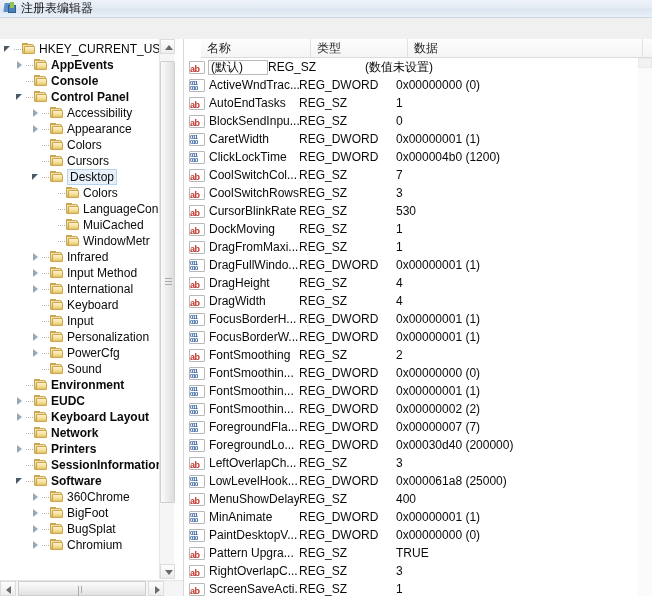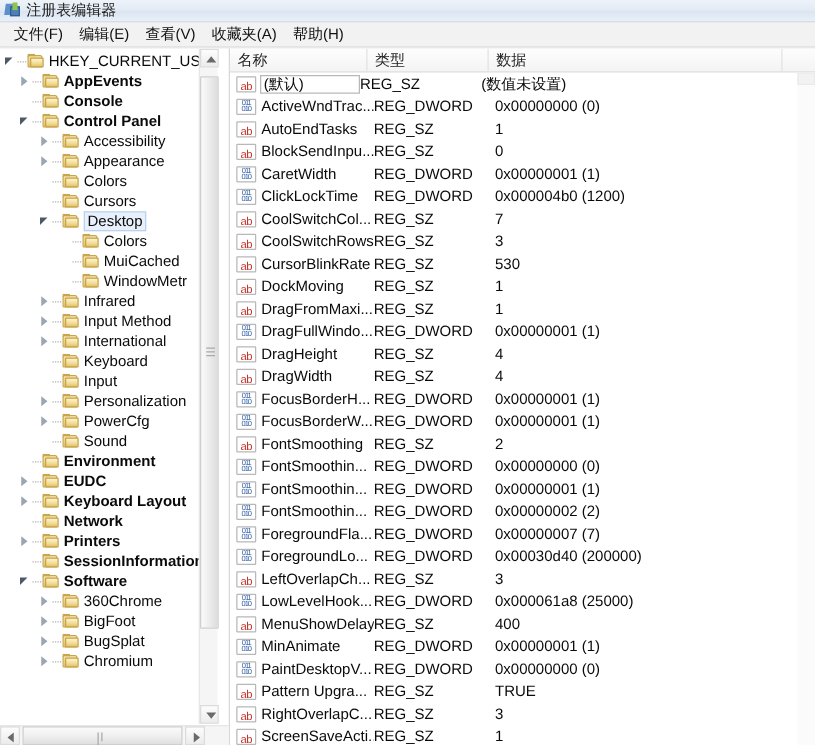--- a/index.html
+++ b/index.html
@@ -287,20 +287,21 @@
     position: relative;
     background: #ffffff;
     overflow: hidden;
   }
   .list-header {
     height: 19px;
     display: flex;
     background: linear-gradient(to bottom,#fdfdfd,#f4f4f4);
     border-bottom: 1px solid #dcdcdc;
     position: relative;
+    margin-left: 17px;
   }
   .hcell {
     font-size: 12px;
     color: #1f1f1f;
     line-height: 18px;
     padding-left: 6px;
     border-right: 1px solid #e2e2e2;
     white-space: nowrap;
     cursor: default;
     overflow: hidden;
@@ -332,22 +333,22 @@
     border: 1px solid #b8b8b8;
     border-radius: 1px;
     overflow: hidden;
   }
   .row-icon .gl {
     position: absolute;
     left: 0; top: 0; right: 0; bottom: 0;
     font-size: 7px;
     line-height: 6px;
     font-family: "Liberation Sans", sans-serif;
-    font-weight: normal;
-    text-align: center;
+    font-weight: bold;
+    text-align: left;
     letter-spacing: -0.5px;
   }
   .row-icon.sz .gl { color: #c4342a; padding-top: 2px; font-size: 9px; line-height: 10px; }
   .row-icon.dword { }
   .row-icon.dword .gl {
     color: #2c5aa0;
     font-size: 6px;
     line-height: 5px;
     padding-top: 1px;
     letter-spacing: -0.8px;
@@ -360,21 +361,21 @@
     line-height: 16px;
   }
   .cell.name { width: 90px; }
   .cell.type { width: 97px; }
   .cell.data { flex: 1; }
 
   .row.default-row .name {
     border: 1px solid #b9b9b9;
     padding: 0 2px;
     margin-left: -1px;
-    width: 80px;
+    width: 60px;
     line-height: 13px;
     background: #fff;
   }
 
   
   .list-vscroll {
     position: absolute;
     right: 0; top: 19px;
     width: 14px; bottom: 0;
     background: #fbfbfb;
@@ -394,27 +395,20 @@
 
   <div class="titlebar">
     <div class="title-icon">
       <div class="ti-a"></div>
       <div class="ti-b"></div>
       <div class="ti-c"></div>
     </div>
     <div class="title-text">注册表编辑器</div>
   </div>
 
-  <div class="menubar">
-    <div class="menu-item">文件(F)</div>
-    <div class="menu-item">编辑(E)</div>
-    <div class="menu-item">查看(V)</div>
-    <div class="menu-item">收藏夹(A)</div>
-    <div class="menu-item">帮助(H)</div>
-  </div>
 
   <div class="content">
 
     <div class="tree-pane">
       <div class="tree-scroll-area">
         <div class="tree-list" id="tree-list">
             <div class="tree-row ind0">
               <span class="twisty expanded"></span>
               <span class="dashline"></span>
               <span class="folder">
@@ -506,20 +500,30 @@
             </div>
             <div class="tree-row ind3">
               <span class="twisty"></span>
               <span class="dashline"></span>
               <span class="folder">
                 <span class="f-tab"></span>
                 <span class="f-back"></span>
                 <span class="f-front"></span>
               </span>
               <span class="tree-label">Colors</span>
+            </div>
+            <div class="tree-row ind3">
+              <span class="twisty"></span>
+              <span class="dashline"></span>
+              <span class="folder">
+                <span class="f-tab"></span>
+                <span class="f-back"></span>
+                <span class="f-front"></span>
+              </span>
+              <span class="tree-label">LanguageCon</span>
             </div>
             <div class="tree-row ind3">
               <span class="twisty"></span>
               <span class="dashline"></span>
               <span class="folder">
                 <span class="f-tab"></span>
                 <span class="f-back"></span>
                 <span class="f-front"></span>
               </span>
               <span class="tree-label">MuiCached</span>

